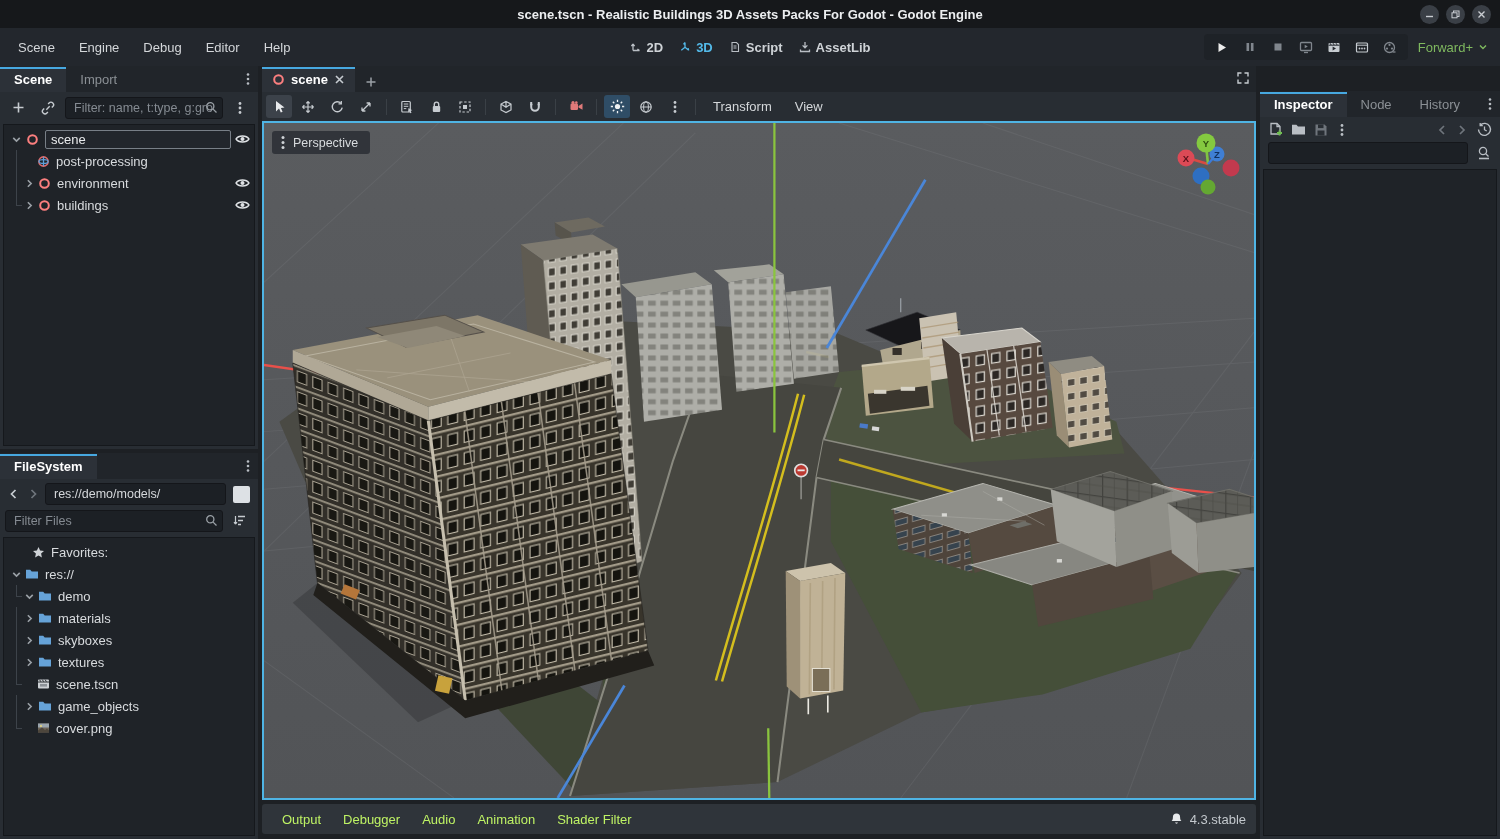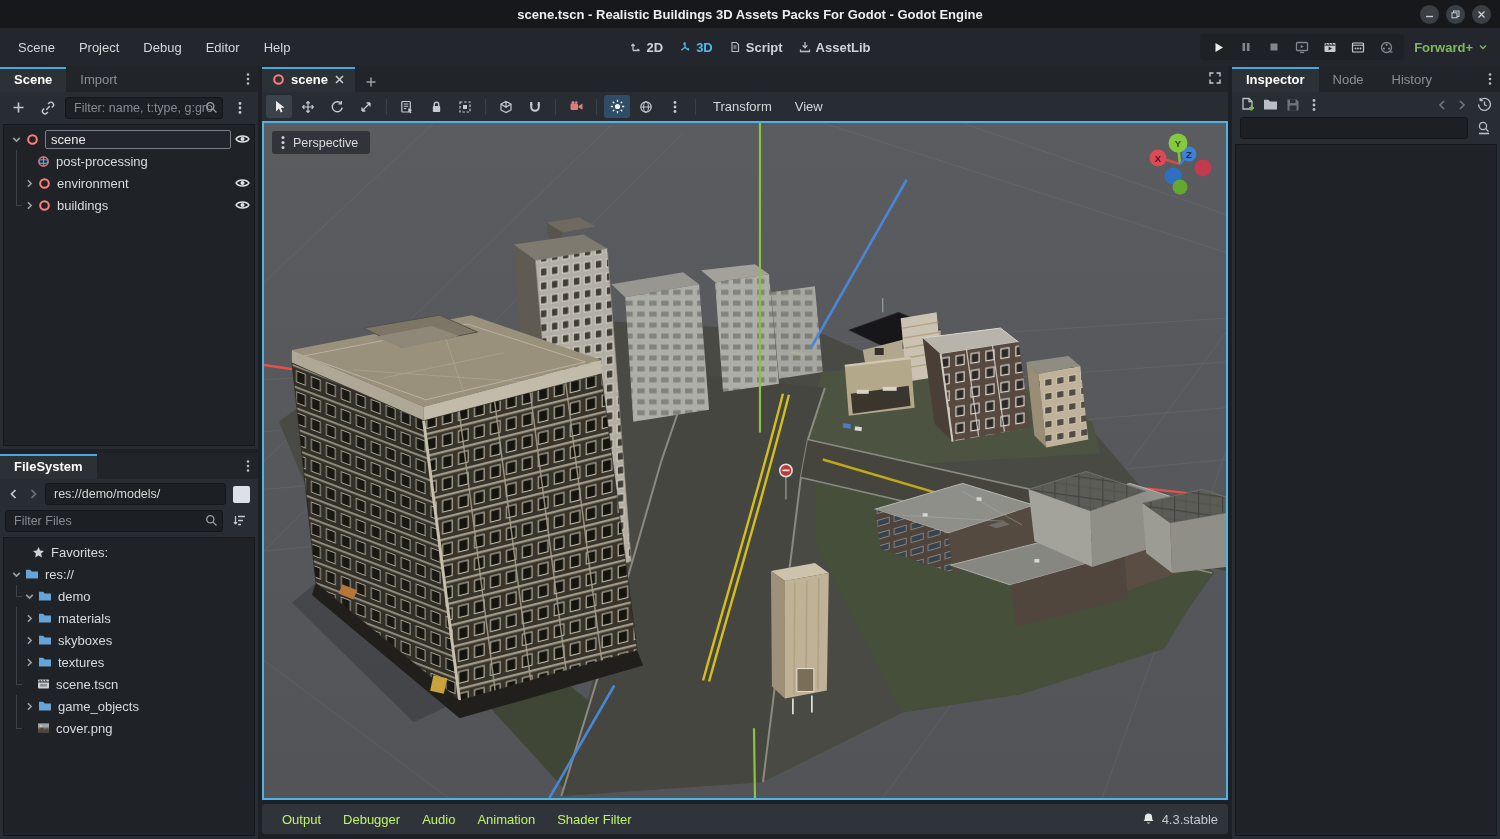--- a/index.html
+++ b/index.html
@@ -17,27 +17,27 @@
   
   .menubar { height:38px; background:#23272d; display:flex; align-items:center; position:relative; flex:none; }
   .menus { display:flex; gap:4px; padding-left:8px; }
   .menu-item { padding:5px 10px; border-radius:3px; color:#d4d7da; }
   .switcher { position:absolute; left:0; right:0; display:flex; justify-content:center; pointer-events:none; }
   .switch-item { display:flex; align-items:center; gap:5px; padding:4px 8px; font-weight:bold; color:#cfd3d7; pointer-events:auto; }
   .switch-item.active { color:#53b9e8; }
   .rightbar { margin-left:auto; display:flex; align-items:center; gap:10px; padding-right:12px; z-index:2; }
   .playgroup { display:flex; align-items:center; background:#1e2227; border-radius:4px; padding:3px 6px; gap:4px; }
   .pbtn { width:24px; height:20px; display:flex; align-items:center; justify-content:center; }
-  .renderer { display:flex; align-items:center; gap:5px; color:#7fb95f; font-weight:bold; }
+  .renderer { display:flex; align-items:center; gap:5px; color:#7fb95f; font-weight:normal; }
 
   
   .main { flex:1; display:flex; background:#1d2024; min-height:0; }
   .dock { display:flex; flex-direction:column; }
   .left-dock { width:258px; flex:none; gap:4px; }
-  .right-dock { width:268px; flex:none; }
+  .right-dock { width:240px; flex:none;margin-top:25px; }
   .center { flex:1; display:flex; flex-direction:column; margin:0 4px; min-width:0; }
 
   .panel { background:#282d33; display:flex; flex-direction:column; min-height:0; }
   .tabrow { height:26px; background:#21252a; display:flex; align-items:flex-end; position:relative; flex:none; }
   .tab { padding:5px 14px 5px; color:#8b9095; }
   .tab.active { background:#2c3138; color:#fff; font-weight:bold; border-top:2px solid #47a8e0; padding-top:3px; }
   .tabrow .dots { position:absolute; right:4px; top:6px; }
   .icon { display:inline-flex; align-items:center; justify-content:center; color:#b9bec4; }
   .dim { color:#6f757c; }
 
@@ -115,21 +115,21 @@
           <svg width="9" height="9" viewBox="0 0 9 9">
             <path d="M1.5 1.5 L7.5 7.5 M7.5 1.5 L1.5 7.5" stroke="currentColor" stroke-width="1.4"></path>
           </svg>
         </div>
     </div>
   </div>
 
   <div class="menubar">
     <div class="menus">
       <div class="menu-item">Scene</div>
-      <div class="menu-item">Project</div>
+      <div class="menu-item">Engine</div>
       <div class="menu-item">Debug</div>
       <div class="menu-item">Editor</div>
       <div class="menu-item">Help</div>
     </div>
     <div class="switcher">
       <div class="switch-item">
         <span class="icon">
             <svg width="12" height="12" viewBox="0 0 12 12">
               <path d="M3 9.5 V3 M3 3 l-1.6 2.1 M3 3 l1.6 2.1 M3 9.5 H9.5 M9.5 9.5 l-2.1-1.5" fill="none" stroke="currentColor" stroke-width="1.3"></path>
             </svg>

